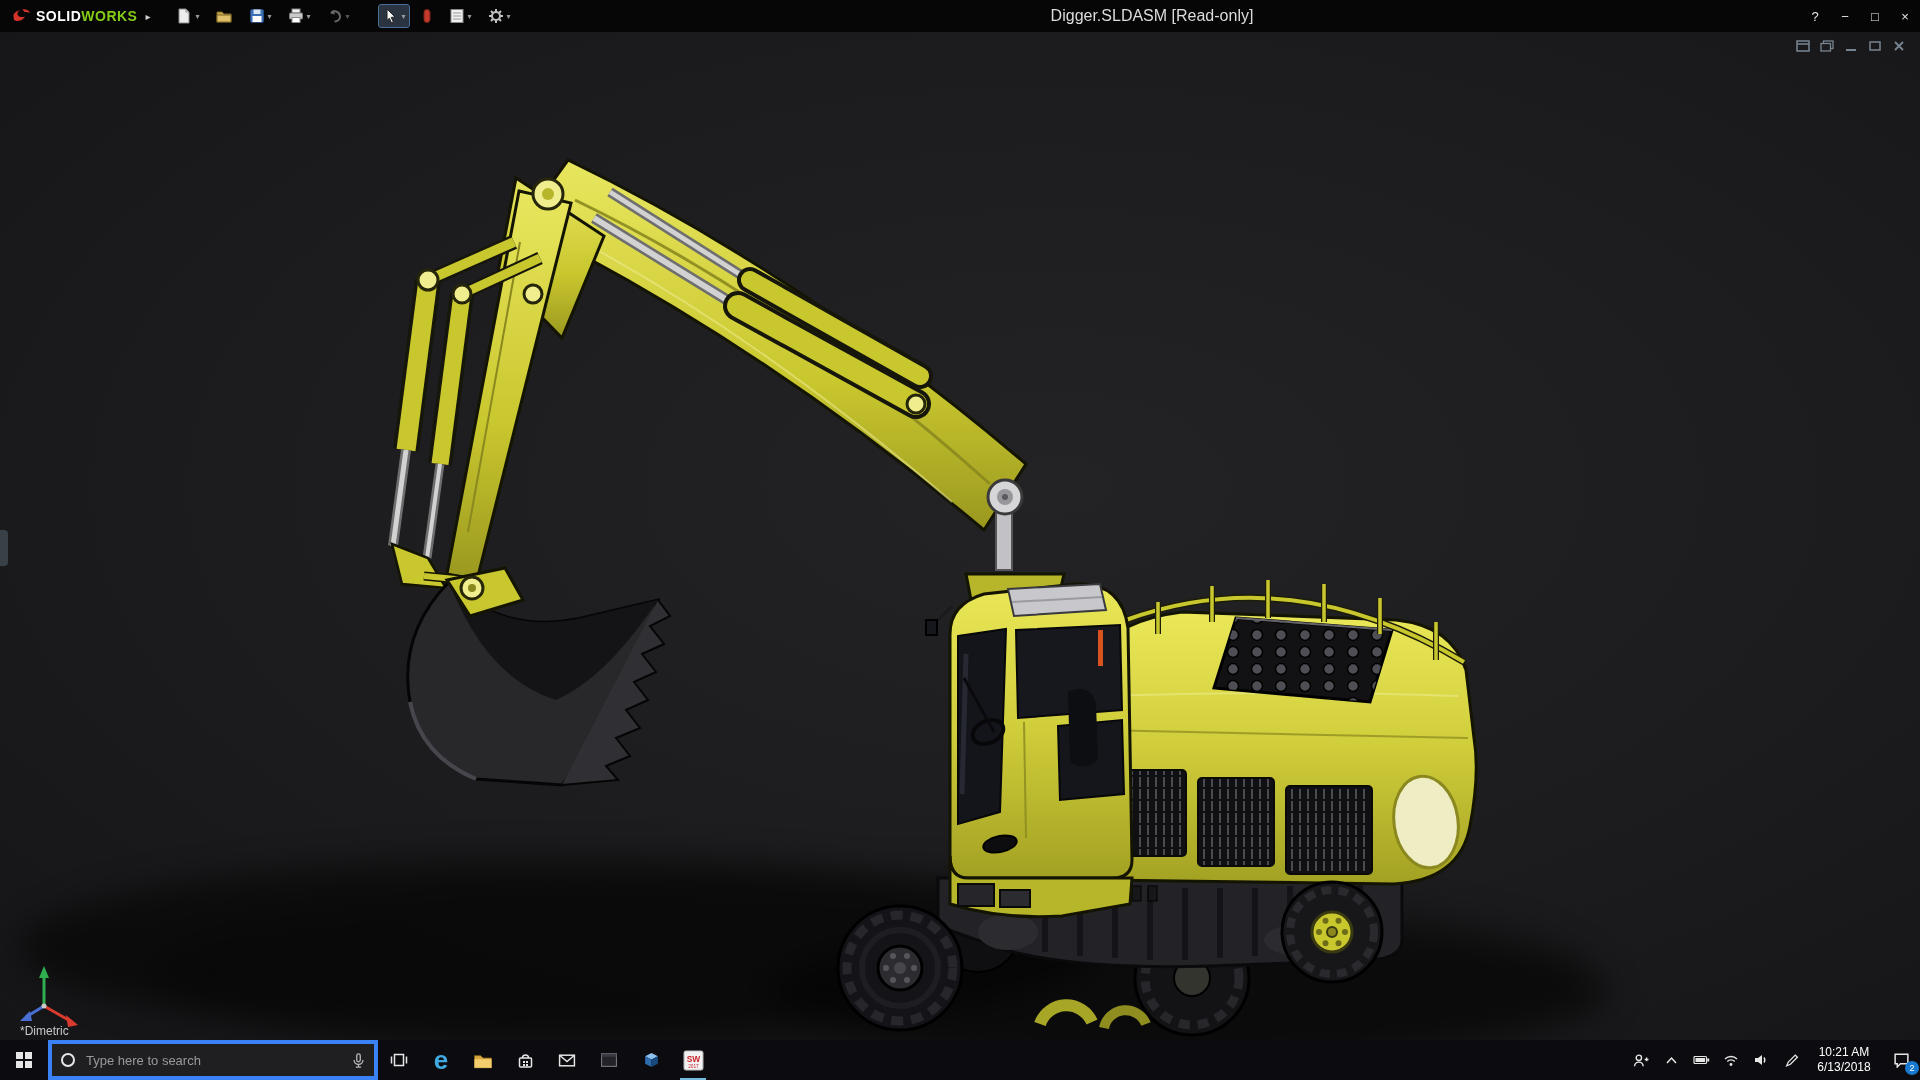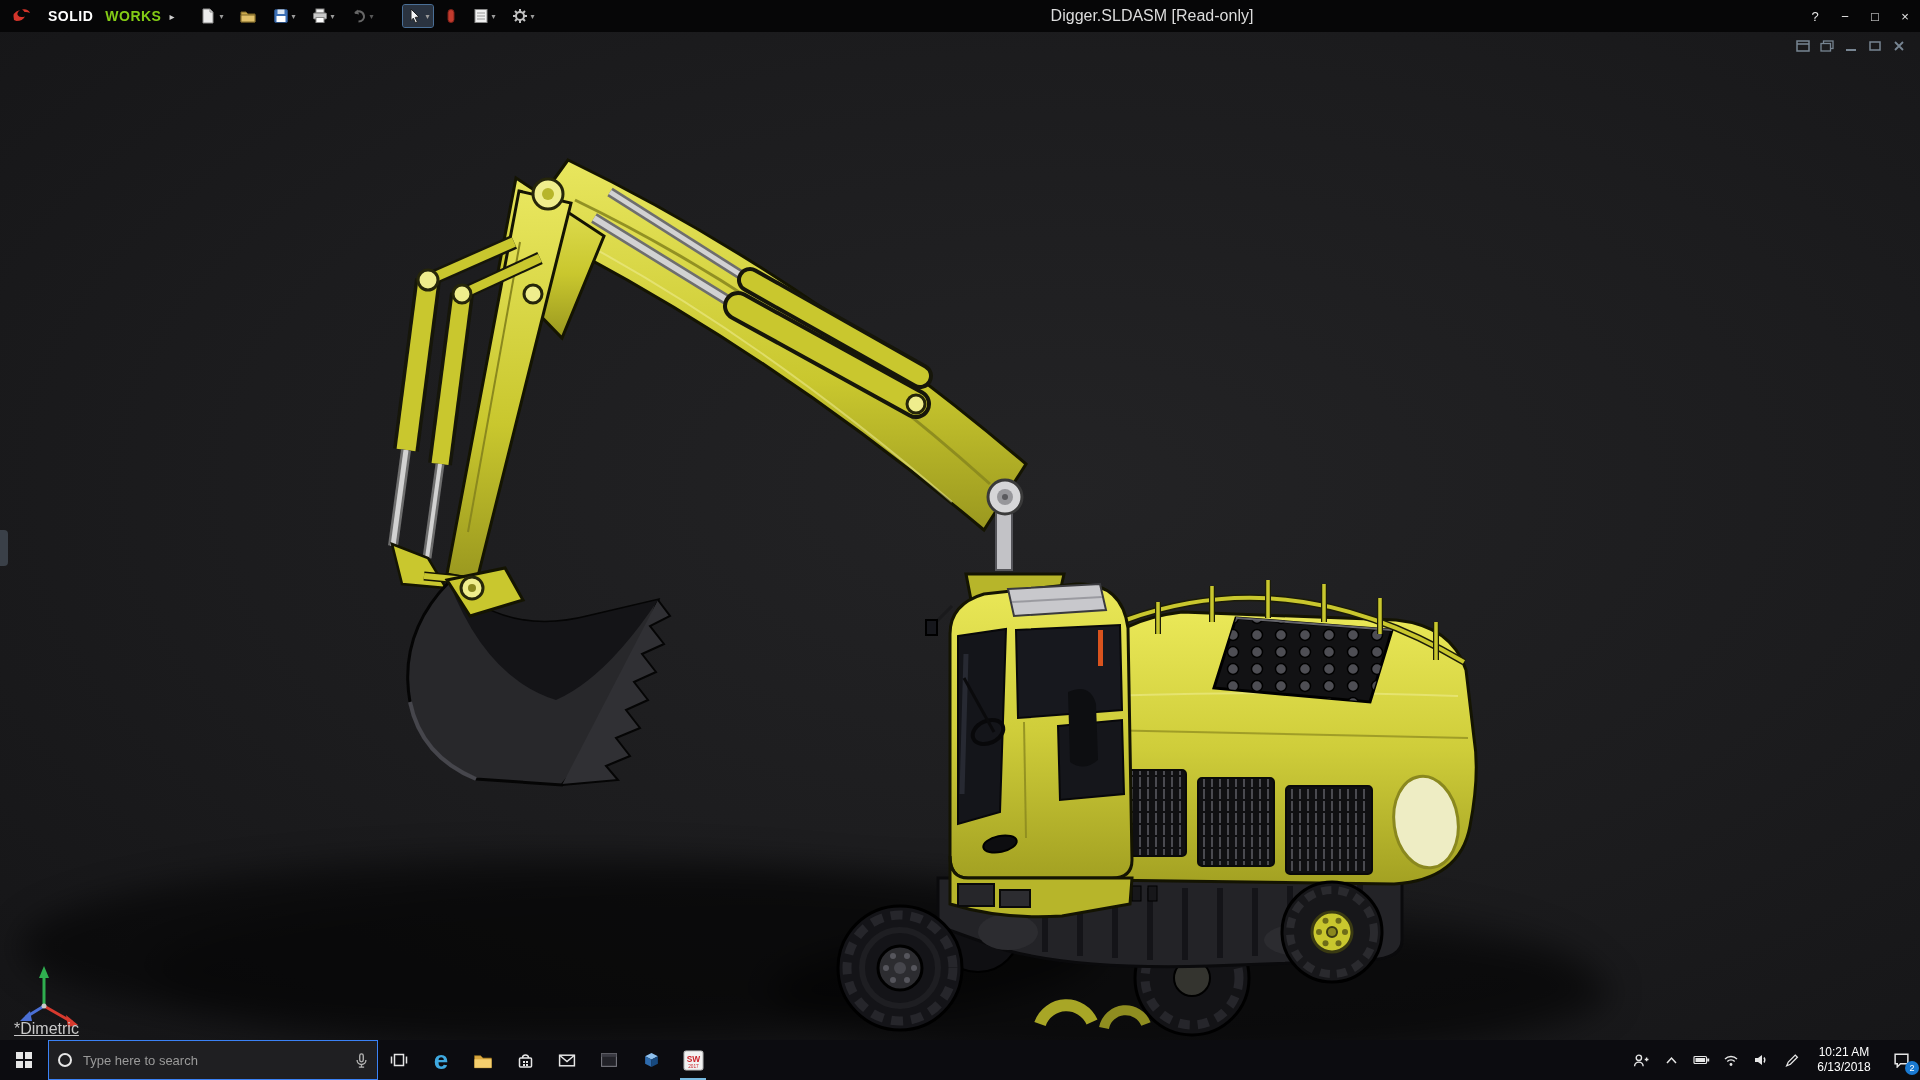--- a/index.html
+++ b/index.html
@@ -1,46 +1,46 @@
 <!DOCTYPE html>
 <html><head>
 <meta charset="utf-8">
 <style>
   html,body{margin:0;padding:0;width:1920px;height:1080px;overflow:hidden;background:#000;
     font-family:"Liberation Sans","DejaVu Sans",sans-serif;-webkit-font-smoothing:antialiased;}
   *{box-sizing:border-box;}
 
   
   .titlebar{height:32px;background:#060607;display:flex;align-items:center;color:#e8e8e8;position:relative;}
-  .brand{display:flex;align-items:center;gap:16px;padding-left:10px;}
+  .brand{display:flex;align-items:center;gap:4px;padding-left:10px;}
   .brand-solid{font-weight:bold;font-size:14px;letter-spacing:.5px;color:#fff;}
   .brand-works{font-weight:bold;font-size:14px;letter-spacing:.5px;color:#84cc16;}
   .flyout{color:#cfcfcf;font-size:10px;margin-left:8px;cursor:default;}
   .tb-icons{display:flex;align-items:center;gap:9px;margin-left:22px;}
   .tb-item{display:flex;align-items:center;gap:2px;padding:2px 3px;border-radius:2px;}
   .tb-item.active{background:#2a3340;outline:1px solid #4a6f96;}
   .tb-item .caret{font-size:8px;color:#9a9a9a;}
   .tb-sep{width:8px;}
   .win-title{position:absolute;left:60%;transform:translateX(-50%);font-size:16px;color:#dcdcdc;white-space:nowrap;}
   .win-ctrls{margin-left:auto;display:flex;align-items:center;height:100%;}
   .win-btn{width:30px;height:100%;display:flex;align-items:center;justify-content:center;font-size:13px;color:#e8e8e8;cursor:default;}
 
   
   .viewport{height:1008px;position:relative;overflow:hidden;
     background:radial-gradient(ellipse at 55% 45%, #232325 0%, #1c1c1e 55%, #151517 100%);}
   .viewport svg.scene{position:absolute;inset:0;display:block;}
   .vp-controls{position:absolute;top:8px;right:14px;display:flex;gap:10px;opacity:.8;}
   .vp-controls span{display:flex;align-items:center;justify-content:center;}
   .left-tab{position:absolute;left:0;top:498px;width:8px;height:36px;background:#3a4048;border-radius:0 4px 4px 0;}
-  .view-label{position:absolute;left:14px;bottom:2px;font-size:16px;color:#c8c8c8;text-decoration:underline;}
+  .view-label{position:absolute;left:20px;bottom:2px;font-size:12px;color:#c8c8c8;}
 
   
   .taskbar{height:40px;background:#0c0c10;display:flex;align-items:stretch;color:#e6e6e6;}
   .tb-start{width:48px;display:flex;align-items:center;justify-content:center;}
-  .searchbox{width:330px;background:#1f1f22;border:1px solid #3b82f6;display:flex;align-items:center;padding:0 8px;gap:8px;}
+  .searchbox{width:330px;background:#1f1f22;border:4px solid #3b82f6;display:flex;align-items:center;padding:0 8px;gap:8px;}
   .searchbox input{flex:1;background:transparent;border:none;outline:none;color:#cfcfcf;font-size:13px;}
   .searchbox input::placeholder{color:#9a9a9a;}
   .task-ico{width:42px;display:flex;align-items:center;justify-content:center;position:relative;}
   .task-ico.open::after{content:"";position:absolute;left:8px;right:8px;bottom:0;height:2px;background:#76b9e0;}
   .edge-e{font-size:26px;font-weight:bold;color:#3fa9e0;line-height:1;}
   .tray{margin-left:auto;display:flex;align-items:center;}
   .tray-ico{width:30px;display:flex;align-items:center;justify-content:center;height:100%;position:relative;}
   .clock{width:76px;text-align:center;font-size:12px;line-height:1.25;color:#ffffff;}
   .badge{position:absolute;right:1px;bottom:5px;min-width:14px;height:14px;border-radius:7px;background:#1979d1;
     color:#fff;font-size:9px;display:flex;align-items:center;justify-content:center;padding:0 3px;}

